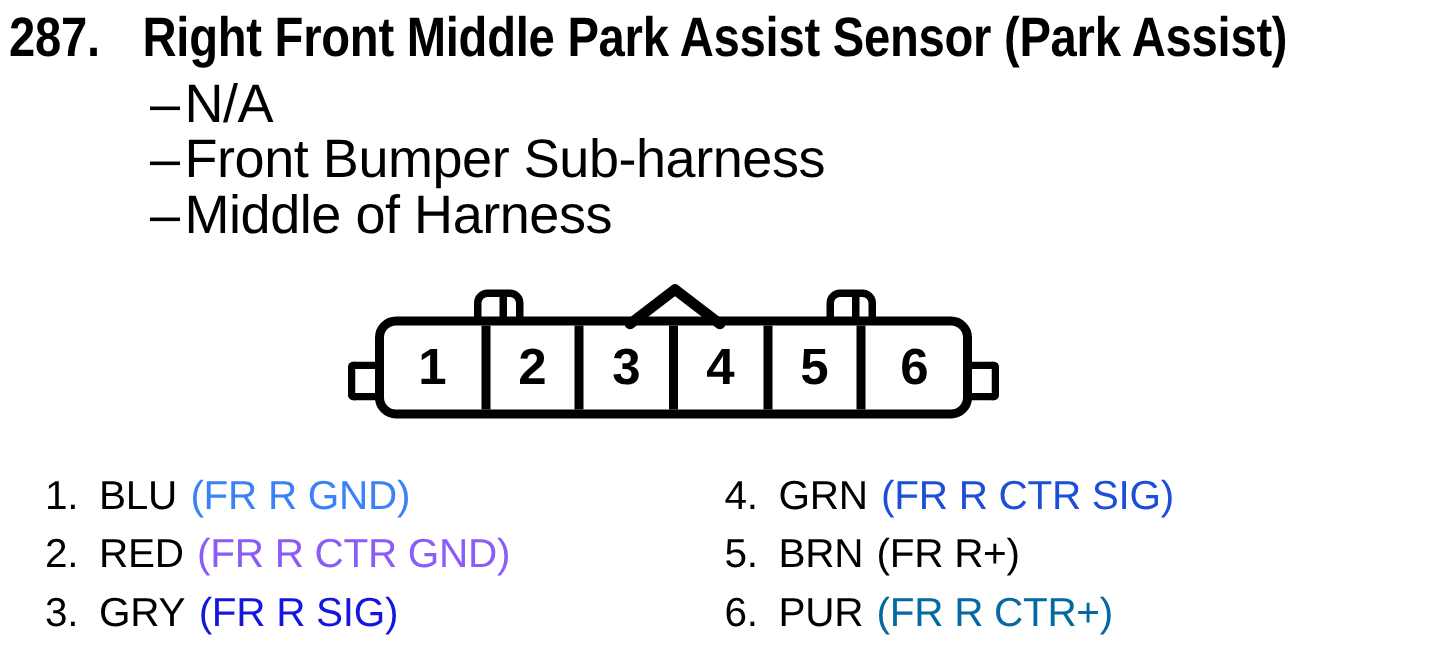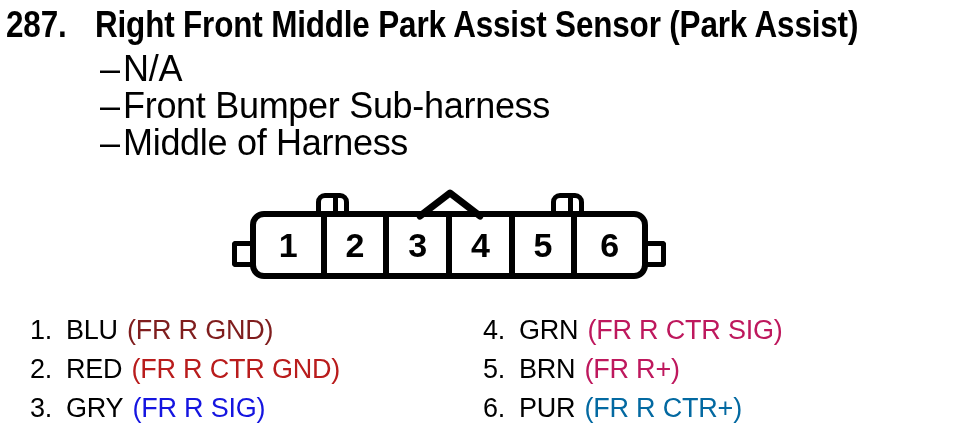--- a/index.html
+++ b/index.html
@@ -102,33 +102,33 @@
     <div class="pin-cell">2</div>
     <div class="pin-cell">3</div>
     <div class="pin-cell">4</div>
     <div class="pin-cell">5</div>
     <div class="pin-cell">6</div>
   </div>
 </div>
 
 <div class="pinout-col pinout-left">
   <div class="pinout-row">
-    <span class="pin-num">1.</span><span class="wire-color">BLU</span><span class="signal" style="color: #7f1d1d;">(FR R GND)</span>
+    <span class="pin-num">1.</span><span class="wire-color">BLU</span><span class="signal" style="color: #3b82f6;">(FR R GND)</span>
   </div>
   <div class="pinout-row">
-    <span class="pin-num">2.</span><span class="wire-color">RED</span><span class="signal" style="color: #b91c1c;">(FR R CTR GND)</span>
+    <span class="pin-num">2.</span><span class="wire-color">RED</span><span class="signal" style="color: #8b5cf6;">(FR R CTR GND)</span>
   </div>
   <div class="pinout-row">
     <span class="pin-num">3.</span><span class="wire-color">GRY</span><span class="signal" style="color: rgb(21, 21, 224); margin-top: 24px;">(FR R SIG)</span>
   </div>
 </div>
 
 <div class="pinout-col pinout-right">
   <div class="pinout-row">
-    <span class="pin-num">4.</span><span class="wire-color">GRN</span><span class="signal" style="color: #be185d; text-align: right;">(FR R CTR SIG)</span>
+    <span class="pin-num">4.</span><span class="wire-color">GRN</span><span class="signal" style="color: #1d4ed8; text-align: right;">(FR R CTR SIG)</span>
   </div>
   <div class="pinout-row">
-    <span class="pin-num">5.</span><span class="wire-color">BRN</span><span class="signal" style="color: #be185d;">(FR R+)</span>
+    <span class="pin-num">5.</span><span class="wire-color">BRN</span><span class="signal" style="color: #000000;">(FR R+)</span>
   </div>
   <div class="pinout-row">
     <span class="pin-num">6.</span><span class="wire-color">PUR</span><span class="signal" style="color: #0369a1;">(FR R CTR+)</span>
   </div>
 </div>
 
 </body></html>

